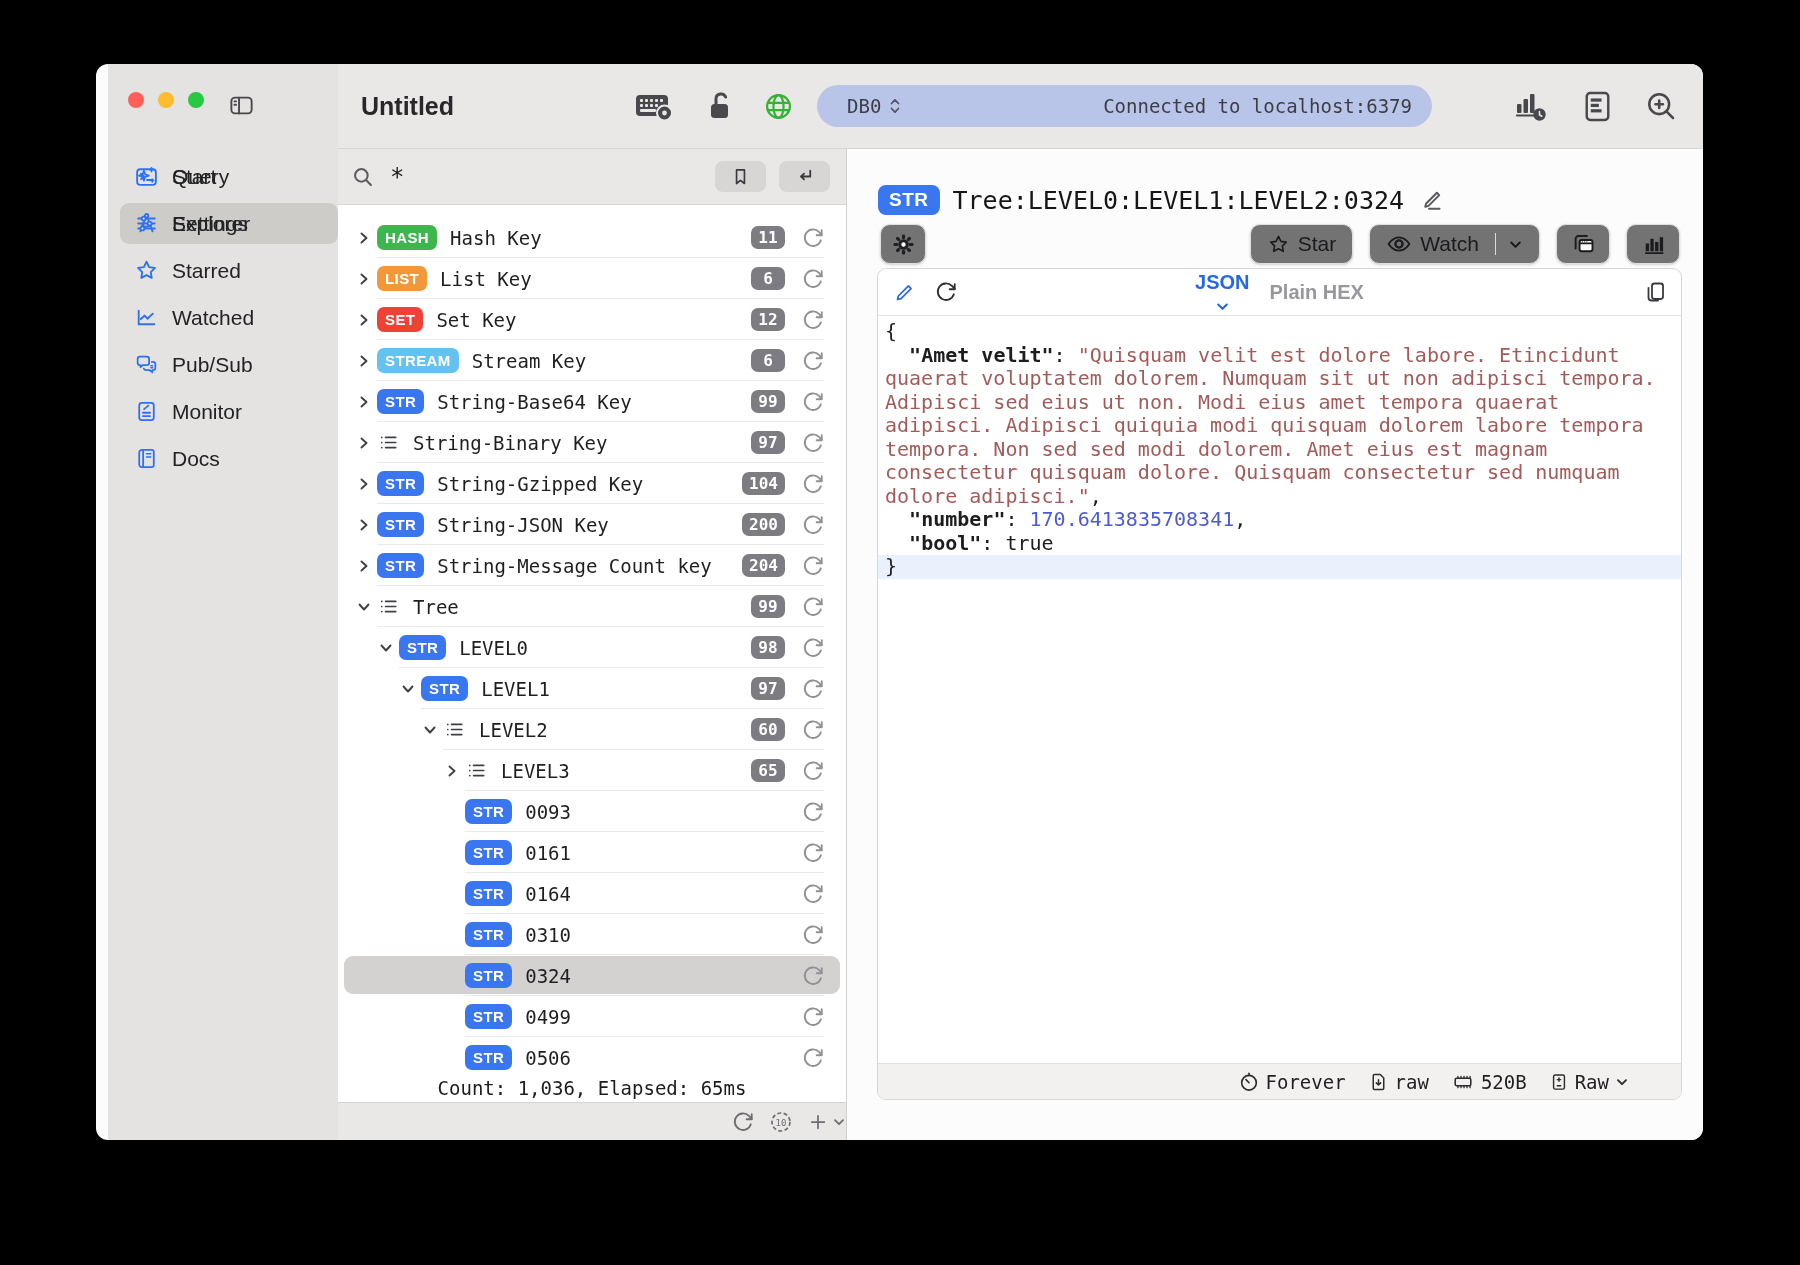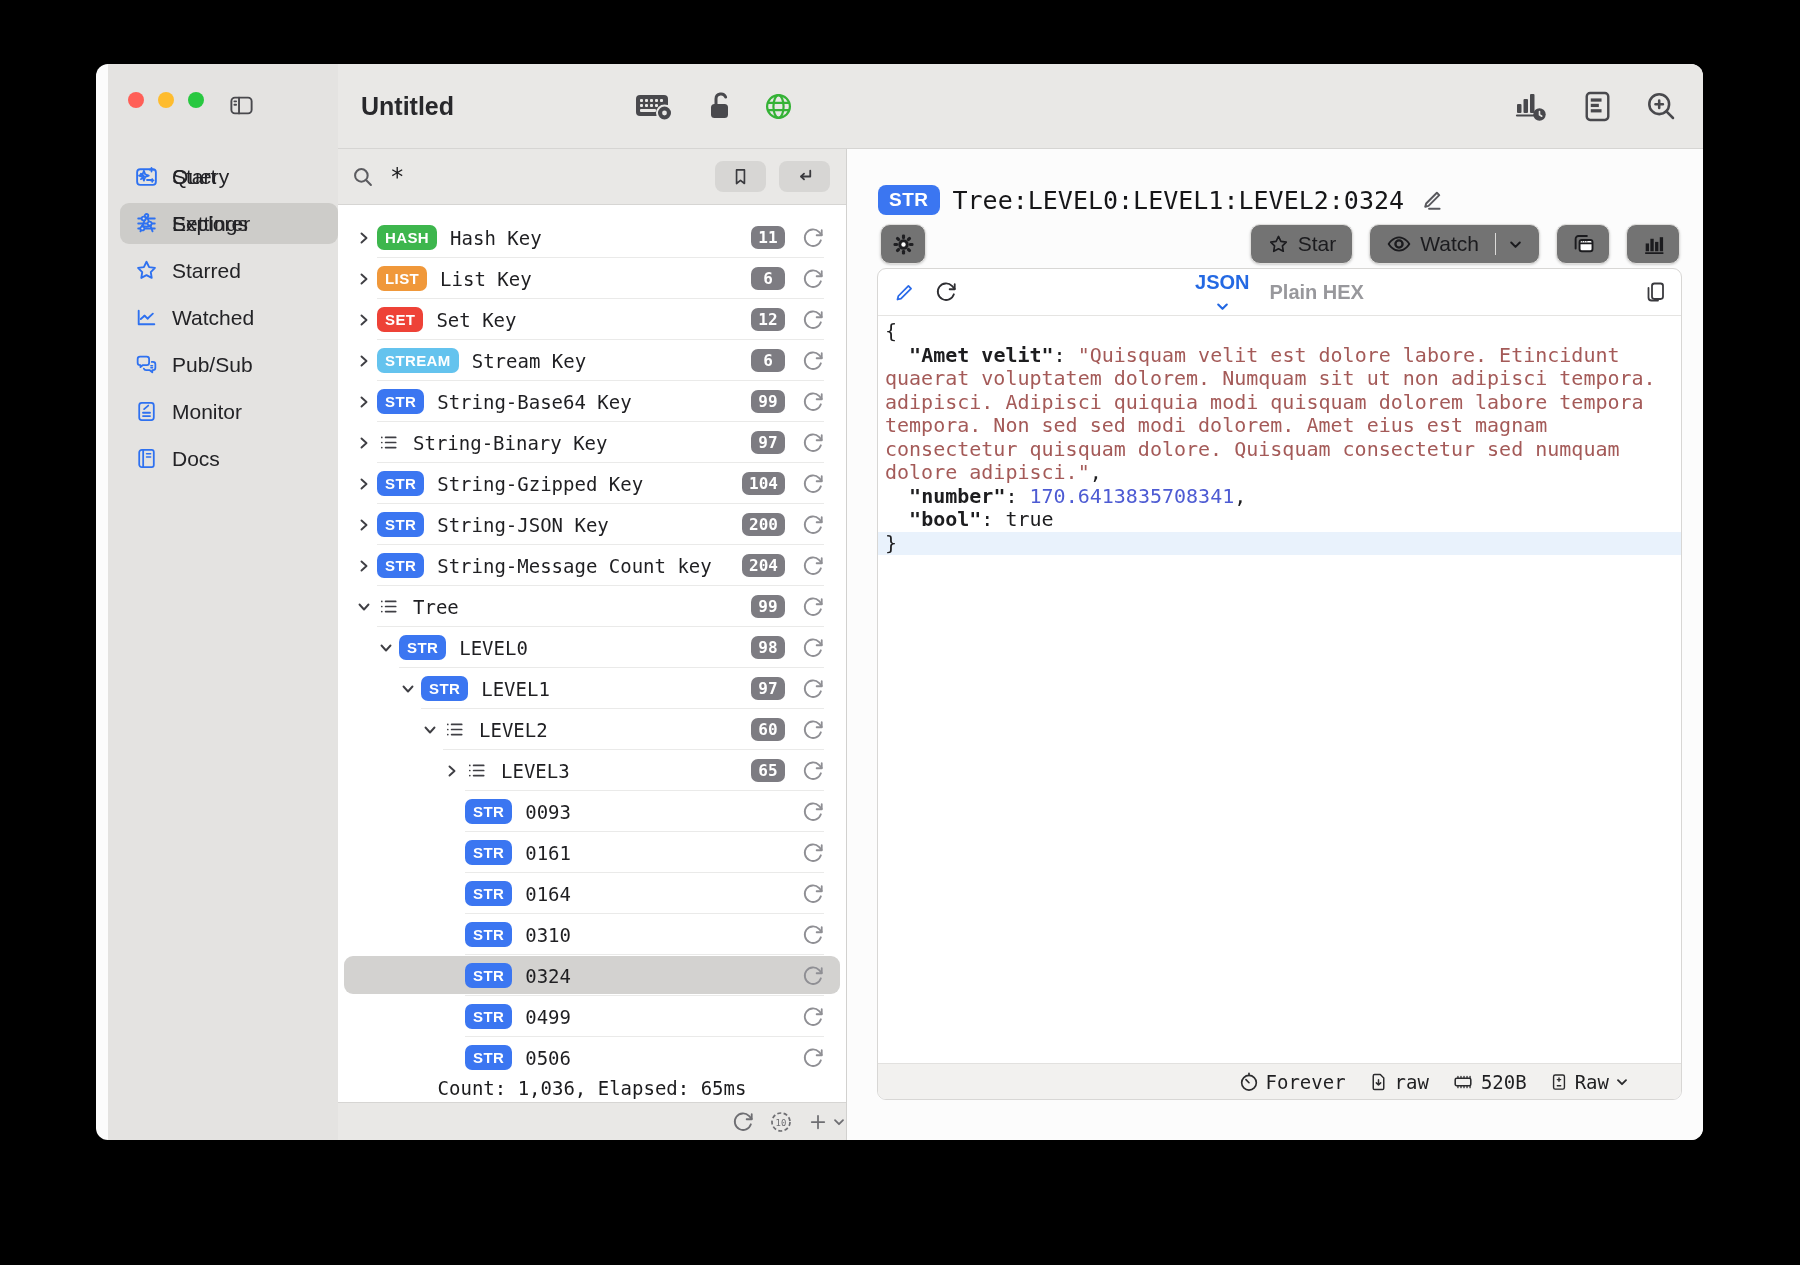--- a/index.html
+++ b/index.html
@@ -230,20 +230,30 @@
           <path d="M11 15V9.8A5 5 0 0 1 20.6 8" stroke="#49494d" stroke-width="3" stroke-linecap="round" fill="none"></path>
         </svg>
     </span>
     <span class="tb-ic" style="left:424px">
       <svg class="ic" width="33" height="33" viewBox="0 0 24 24" fill="none" stroke="#35b236" stroke-width="1.6">
           <circle cx="12" cy="12" r="8.3"></circle>
           <ellipse cx="12" cy="12" rx="3.7" ry="8.3"></ellipse>
           <path d="M4.3 9.3h15.4M4.3 14.7h15.4"></path>
         </svg>
     </span>
+    <div class="db-pill mono">
+      <span class="db-label">
+        <span>DB0</span>
+        <svg class="ic" width="14" height="22" viewBox="0 0 14 22" fill="none" stroke="#55555e" stroke-width="1.8" stroke-linecap="round" stroke-linejoin="round">
+            <path d="M3.5 8.5 7 4.8l3.5 3.7"></path>
+            <path d="M3.5 13.5 7 17.2l3.5-3.7"></path>
+          </svg>
+      </span>
+      <span class="db-status">Connected to localhost:6379</span>
+    </div>
     <span class="tb-ic" style="left:1173px">
       <svg class="ic" width="40" height="36" viewBox="0 0 40 36" fill="none">
           <g fill="#49494d">
             <rect x="6" y="16" width="4.5" height="9" rx="1"></rect>
             <rect x="12.5" y="11" width="4.5" height="14" rx="1"></rect>
             <rect x="19" y="6" width="4.5" height="19" rx="1"></rect>
           </g>
           <path d="M6 27.5h18" stroke="#49494d" stroke-width="2.2" stroke-linecap="round"></path>
           <circle cx="28.5" cy="26.5" r="6.2" fill="#49494d"></circle>
           <path d="M28.5 23.5v3.3l2.3 1.4" stroke="#e9e8e6" stroke-width="1.6" stroke-linecap="round" fill="none"></path>
@@ -771,20 +781,21 @@
               <rect x="9" y="3.5" width="11" height="15.5" rx="2.4"></rect>
               <path d="M5.5 8v9.5A3 3 0 0 0 8.5 20.5H15"></path>
             </svg>
         </span>
       </div>
 
       <div class="code" id="code">
           <div class="cl"><span class="c-p">{</span></div>
           <div class="cl"><span class="c-p">  </span><span class="c-k">"Amet velit"</span><span class="c-p">: </span><span class="c-s">"Quisquam velit est dolore labore. Etincidunt</span></div>
           <div class="cl"><span class="c-s">quaerat voluptatem dolorem. Numquam sit ut non adipisci tempora.</span></div>
+          <div class="cl"><span class="c-s">Adipisci sed eius ut non. Modi eius amet tempora quaerat</span></div>
           <div class="cl"><span class="c-s">adipisci. Adipisci quiquia modi quisquam dolorem labore tempora</span></div>
           <div class="cl"><span class="c-s">tempora. Non sed sed modi dolorem. Amet eius est magnam</span></div>
           <div class="cl"><span class="c-s">consectetur quisquam dolore. Quisquam consectetur sed numquam</span></div>
           <div class="cl"><span class="c-s">dolore adipisci."</span><span class="c-p">,</span></div>
           <div class="cl"><span class="c-p">  </span><span class="c-k">"number"</span><span class="c-p">: </span><span class="c-n">170.6413835708341</span><span class="c-p">,</span></div>
           <div class="cl"><span class="c-p">  </span><span class="c-k">"bool"</span><span class="c-p">: </span><span class="c-p">true</span></div>
           <div class="cl hl"><span class="c-p">}</span></div>
         </div>
 
       <div class="efooter">

